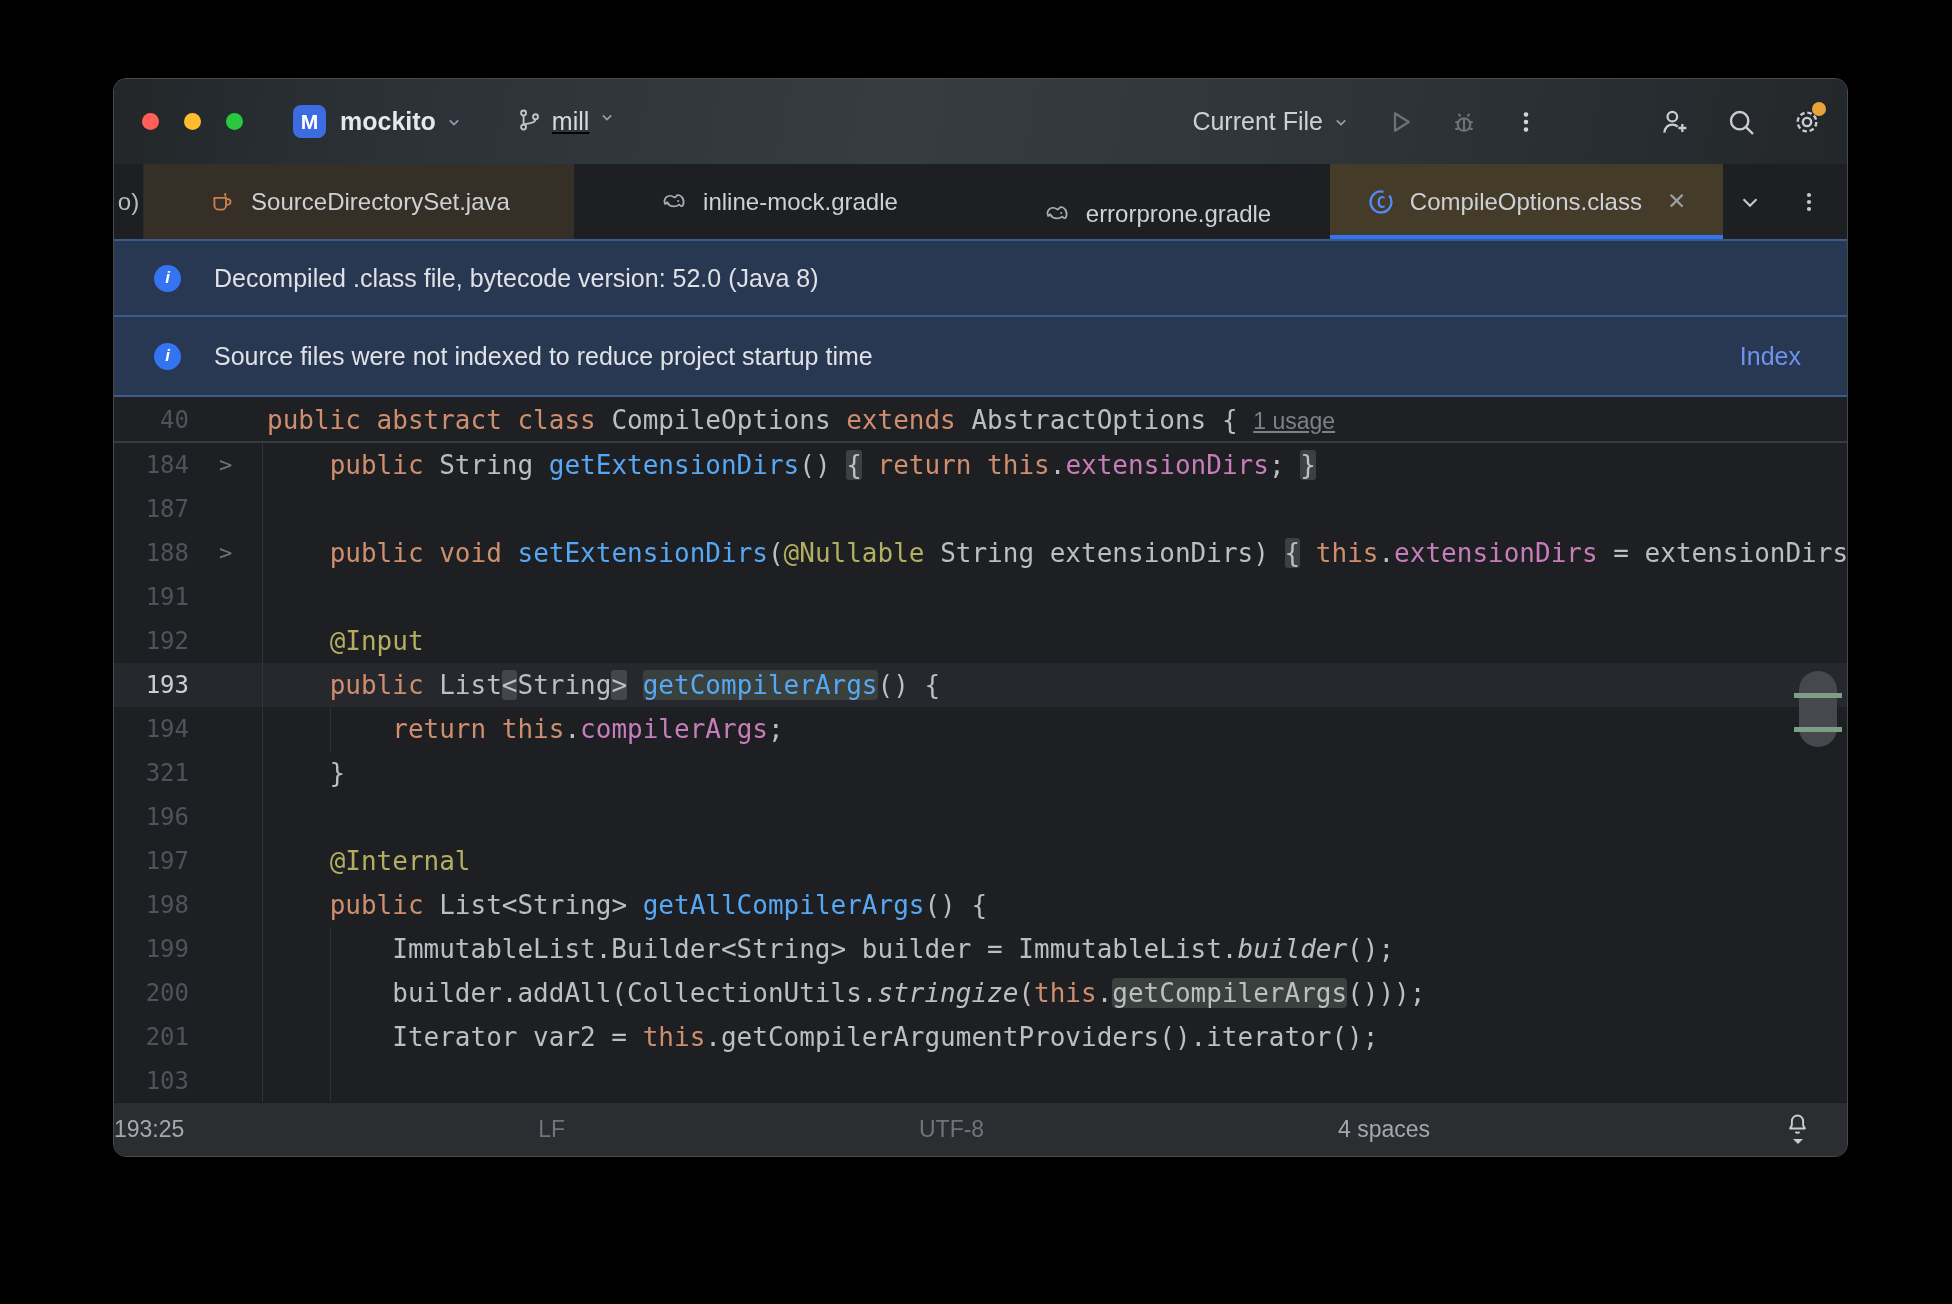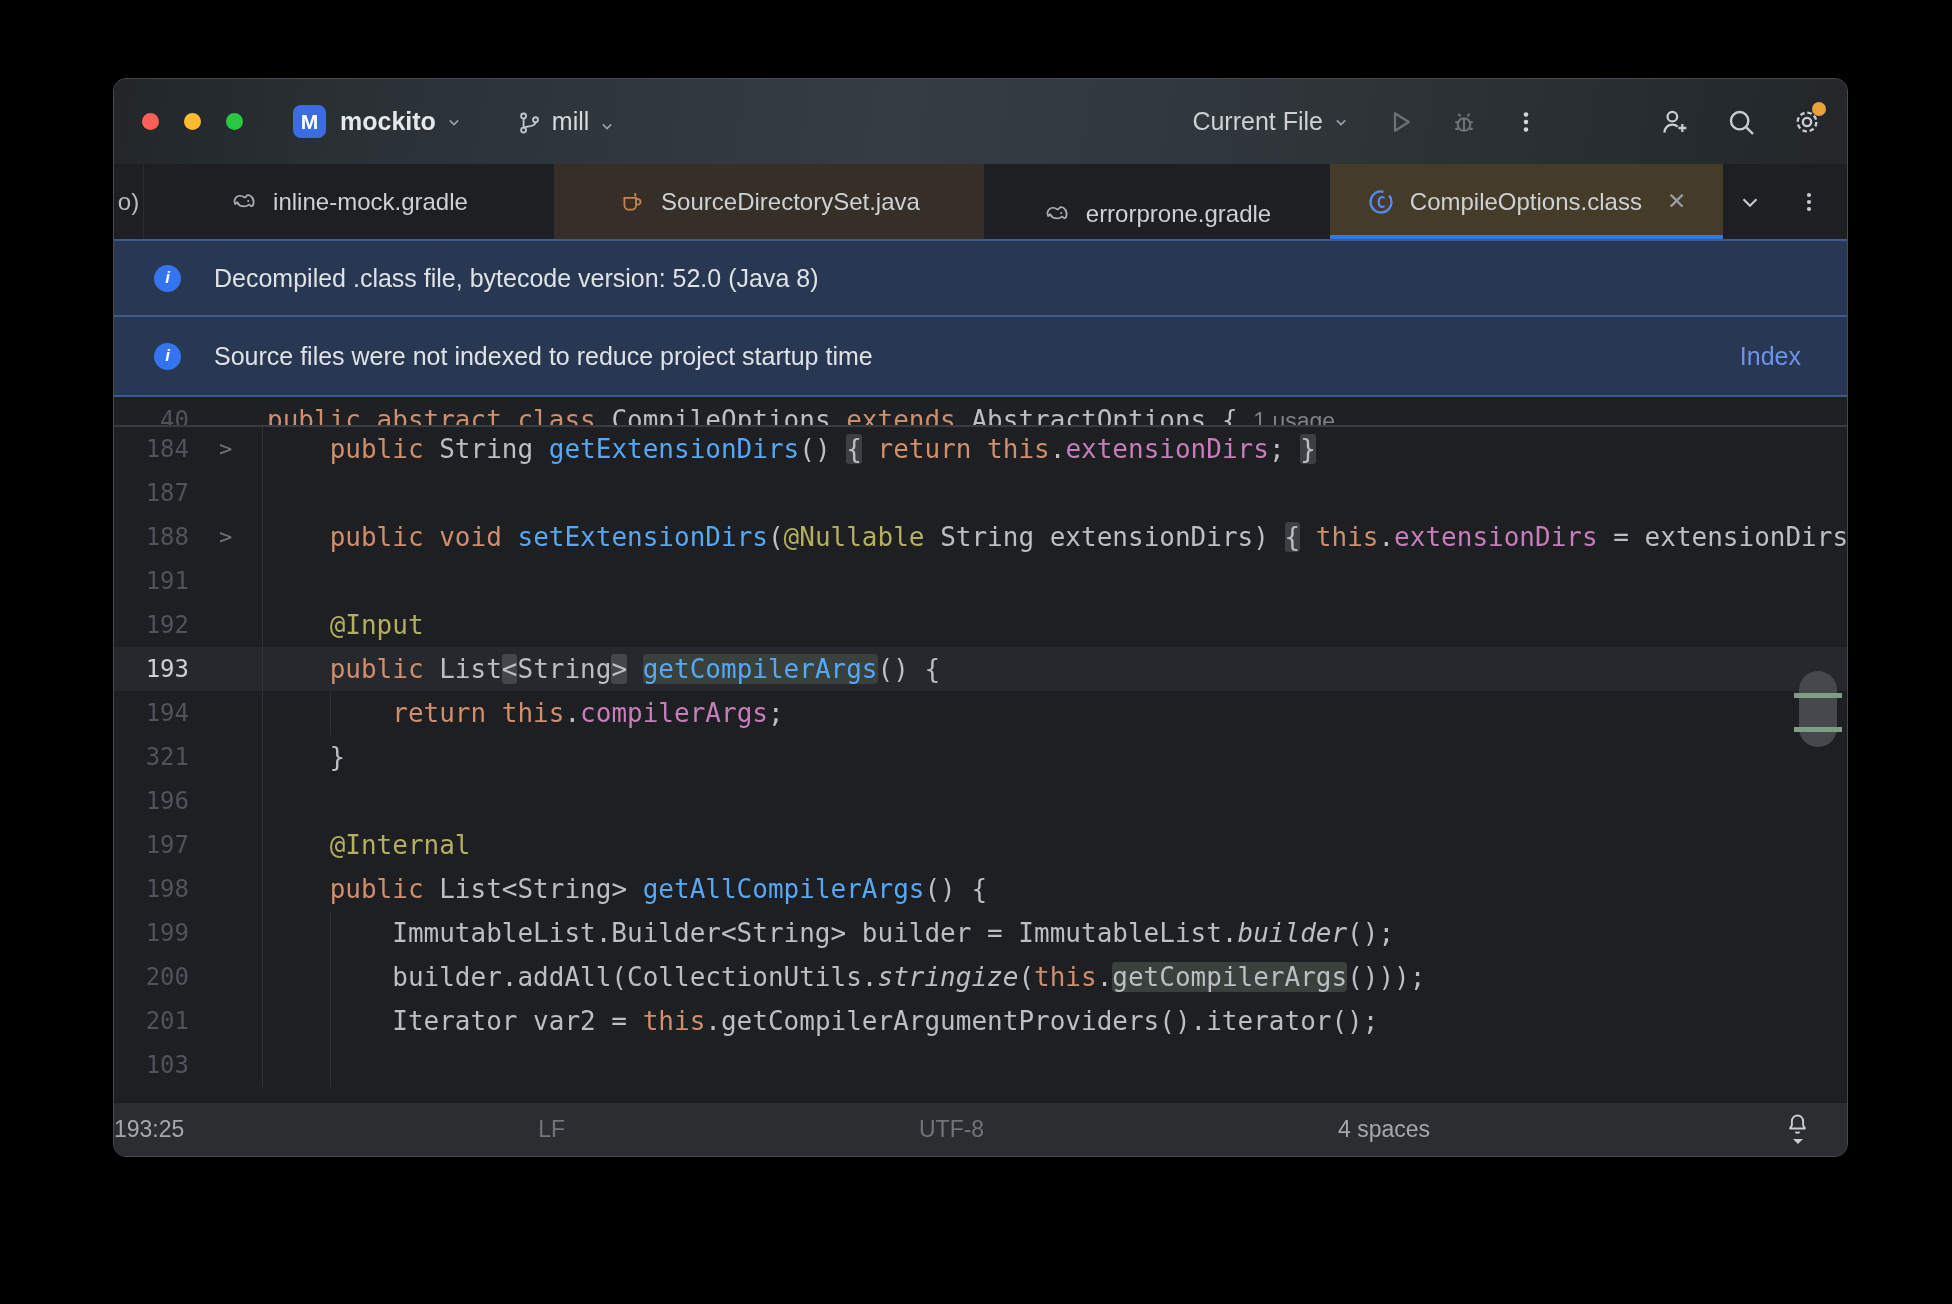--- a/index.html
+++ b/index.html
@@ -10,21 +10,21 @@
     box-shadow:0 24px 70px rgba(0,0,0,.6);}
   
   #titlebar{height:85px;flex:0 0 85px;display:flex;align-items:center;padding:0 24px 0 28px;
     background:linear-gradient(100deg,#222629 0%,#2c3338 18%,#363d42 45%,#31383d 62%,#23272a 100%);}
   .tl{width:17px;height:17px;border-radius:50%;margin-right:25px;flex:0 0 auto;}
   #tl-red{background:#ff5f57}#tl-yellow{background:#febc2e}#tl-green{background:#28c840;margin-right:0}
   #proj-badge{margin-left:50px;width:33px;height:33px;border-radius:8px;background:#3d6ce0;color:#fff;
     font-weight:bold;font-size:21px;display:flex;align-items:center;justify-content:center;}
   #proj-name{margin-left:14px;color:#e6e8eb;font-size:25px;font-weight:600;}
   .chev{margin-left:8px;flex:0 0 auto;}
-  #branch-wrap{display:flex;align-items:flex-end;margin-left:52px;}
+  #branch-wrap{display:flex;align-items:flex-start;margin-left:52px;text-decoration:underline;}
   #branch-name{margin-left:10px;color:#d6d9de;font-size:25px;}
   #tb-right{margin-left:auto;display:flex;align-items:center;}
   #run-config{display:flex;align-items:center;color:#ced0d6;font-size:25px;}
   .tb-btn{margin-left:34px;display:flex;align-items:center;position:relative;}
   .gap-big{margin-left:120px;}
   #gear-dot{position:absolute;right:-3px;top:-4px;width:14px;height:14px;border-radius:50%;background:#e8a33d;}
   
   #tabbar{height:75px;flex:0 0 75px;background:#1e1f22;display:flex;align-items:stretch;}
   .tab{display:flex;align-items:center;justify-content:center;position:relative;gap:15px;
     font-size:24px;color:#cdd0d5;flex:0 0 auto;overflow:hidden;}
@@ -39,21 +39,21 @@
     color:#dfe1e5;font-size:25px;}
   #banner1{height:78px;flex:0 0 78px;border-top:2px solid #3b5b8f;border-bottom:2px solid #3b5b8f;}
   #banner2{height:80px;flex:0 0 80px;border-bottom:2px solid #3b5b8f;}
   .info-ic{width:27px;height:27px;border-radius:50%;background:#3574f0;color:#fff;font-size:17px;
     font-weight:bold;display:flex;align-items:center;justify-content:center;font-style:italic;flex:0 0 auto;}
   #banner-link{margin-left:auto;padding-right:46px;color:#6f92ea;font-size:25px;}
   
   #editor{flex:1;position:relative;background:#1e1f22;overflow:hidden;}
   .crow{height:44px;line-height:44px;display:flex;position:relative;white-space:pre;
     font-family:"DejaVu Sans Mono","Liberation Mono",monospace;font-size:26px;overflow:hidden;}
-  #sticky-row{height:30px;line-height:46px;border-bottom:2px solid #383b3f;background:#1f2023;}
+  #sticky-row{height:46px;line-height:46px;border-bottom:2px solid #383b3f;background:#1f2023;}
   .crow.current{background:#26282e;}
   .gut{flex:0 0 149px;width:149px;display:flex;border-right:1px solid #303337;}
   #sticky-row .gut{border-right:1px solid transparent;}
   .lnum{width:75px;text-align:right;color:#4e535c;font-size:24px;}
   .crow.current .lnum{color:#ccd0d6;}
   .fold{flex:1;text-align:center;color:#6f747b;font-size:22px;}
   .codetxt{padding-left:4px;}
   .guide{position:absolute;left:216px;top:0;bottom:0;width:1px;background:#2e3136;}
   .c-kw{color:#cf8e6d}.c-fn{color:#56a8f5}.c-fld{color:#c77dbb}.c-ann{color:#b3ae60}
   .c-pl{color:#bcbec4}
@@ -156,40 +156,40 @@
             <circle cx="12" cy="12" r="3.1"></circle>
         </svg>
         <span id="gear-dot"></span>
       </span>
     </div>
   </div>
 
   <div id="tabbar">
     <div id="partial-tab" class="tab">o)</div>
     <div id="tabs" style="display:flex;align-items:stretch;">
+        <div class="tab" style="width: 430px; background: rgb(53, 47, 39);">
+          <span class="tabicon">
+            <svg width="28" height="28" viewBox="0 0 24 24" fill="none" stroke="#c9814e" stroke-width="1.6">
+              <path d="M5.5 8.5h10v6.2a3.8 3.8 0 0 1-3.8 3.8H9.3a3.8 3.8 0 0 1-3.8-3.8z"></path>
+              <path d="M15.5 9.5h1.4a2.4 2.4 0 0 1 0 4.8h-1.4"></path>
+              <path d="M14.8 4.2v3"></path>
+            </svg>
+          </span>
+          <span>SourceDirectorySet.java</span>
+        </div>
         <div class="tab" style="width: 410px;">
           <span class="tabicon">
             <svg width="28" height="28" viewBox="0 0 24 24" fill="none" stroke="#a8acb3" stroke-width="1.5" stroke-linecap="round">
               <path d="M19.3 8.6c1 1.8 1.2 4.3.3 6.3-.3.7-1.2.9-1.8.4l-1.4-1.1c-1.2 1-2.9 1.6-4.4 1.6-2.6 0-4.8-1.4-6-3.4"></path>
               <path d="M19.3 8.6c-.6-1.1-1.6-2-2.8-2.4-1-.3-2 0-2.6.8l-.5.7c-.3.4-.9.5-1.3.2C9.5 6 6.5 6.4 4.9 8.4c-1.2 1.5-1.3 3.6-.4 5.2"></path>
               <path d="M4.5 13.6l1.5-1.2 1.4 1.2"></path>
               <circle cx="15.6" cy="11.1" r=".9" fill="#a8acb3" stroke="none"></circle>
             </svg>
           </span>
           <span>inline-mock.gradle</span>
-        </div>
-        <div class="tab" style="width: 430px; background: rgb(53, 47, 39);">
-          <span class="tabicon">
-            <svg width="28" height="28" viewBox="0 0 24 24" fill="none" stroke="#c9814e" stroke-width="1.6">
-              <path d="M5.5 8.5h10v6.2a3.8 3.8 0 0 1-3.8 3.8H9.3a3.8 3.8 0 0 1-3.8-3.8z"></path>
-              <path d="M15.5 9.5h1.4a2.4 2.4 0 0 1 0 4.8h-1.4"></path>
-              <path d="M14.8 4.2v3"></path>
-            </svg>
-          </span>
-          <span>SourceDirectorySet.java</span>
         </div>
         <div class="tab" style="width: 346px; margin-top: 24px;">
           <span class="tabicon">
             <svg width="28" height="28" viewBox="0 0 24 24" fill="none" stroke="#a8acb3" stroke-width="1.5" stroke-linecap="round">
               <path d="M19.3 8.6c1 1.8 1.2 4.3.3 6.3-.3.7-1.2.9-1.8.4l-1.4-1.1c-1.2 1-2.9 1.6-4.4 1.6-2.6 0-4.8-1.4-6-3.4"></path>
               <path d="M19.3 8.6c-.6-1.1-1.6-2-2.8-2.4-1-.3-2 0-2.6.8l-.5.7c-.3.4-.9.5-1.3.2C9.5 6 6.5 6.4 4.9 8.4c-1.2 1.5-1.3 3.6-.4 5.2"></path>
               <path d="M4.5 13.6l1.5-1.2 1.4 1.2"></path>
               <circle cx="15.6" cy="11.1" r=".9" fill="#a8acb3" stroke="none"></circle>
             </svg>
           </span>

